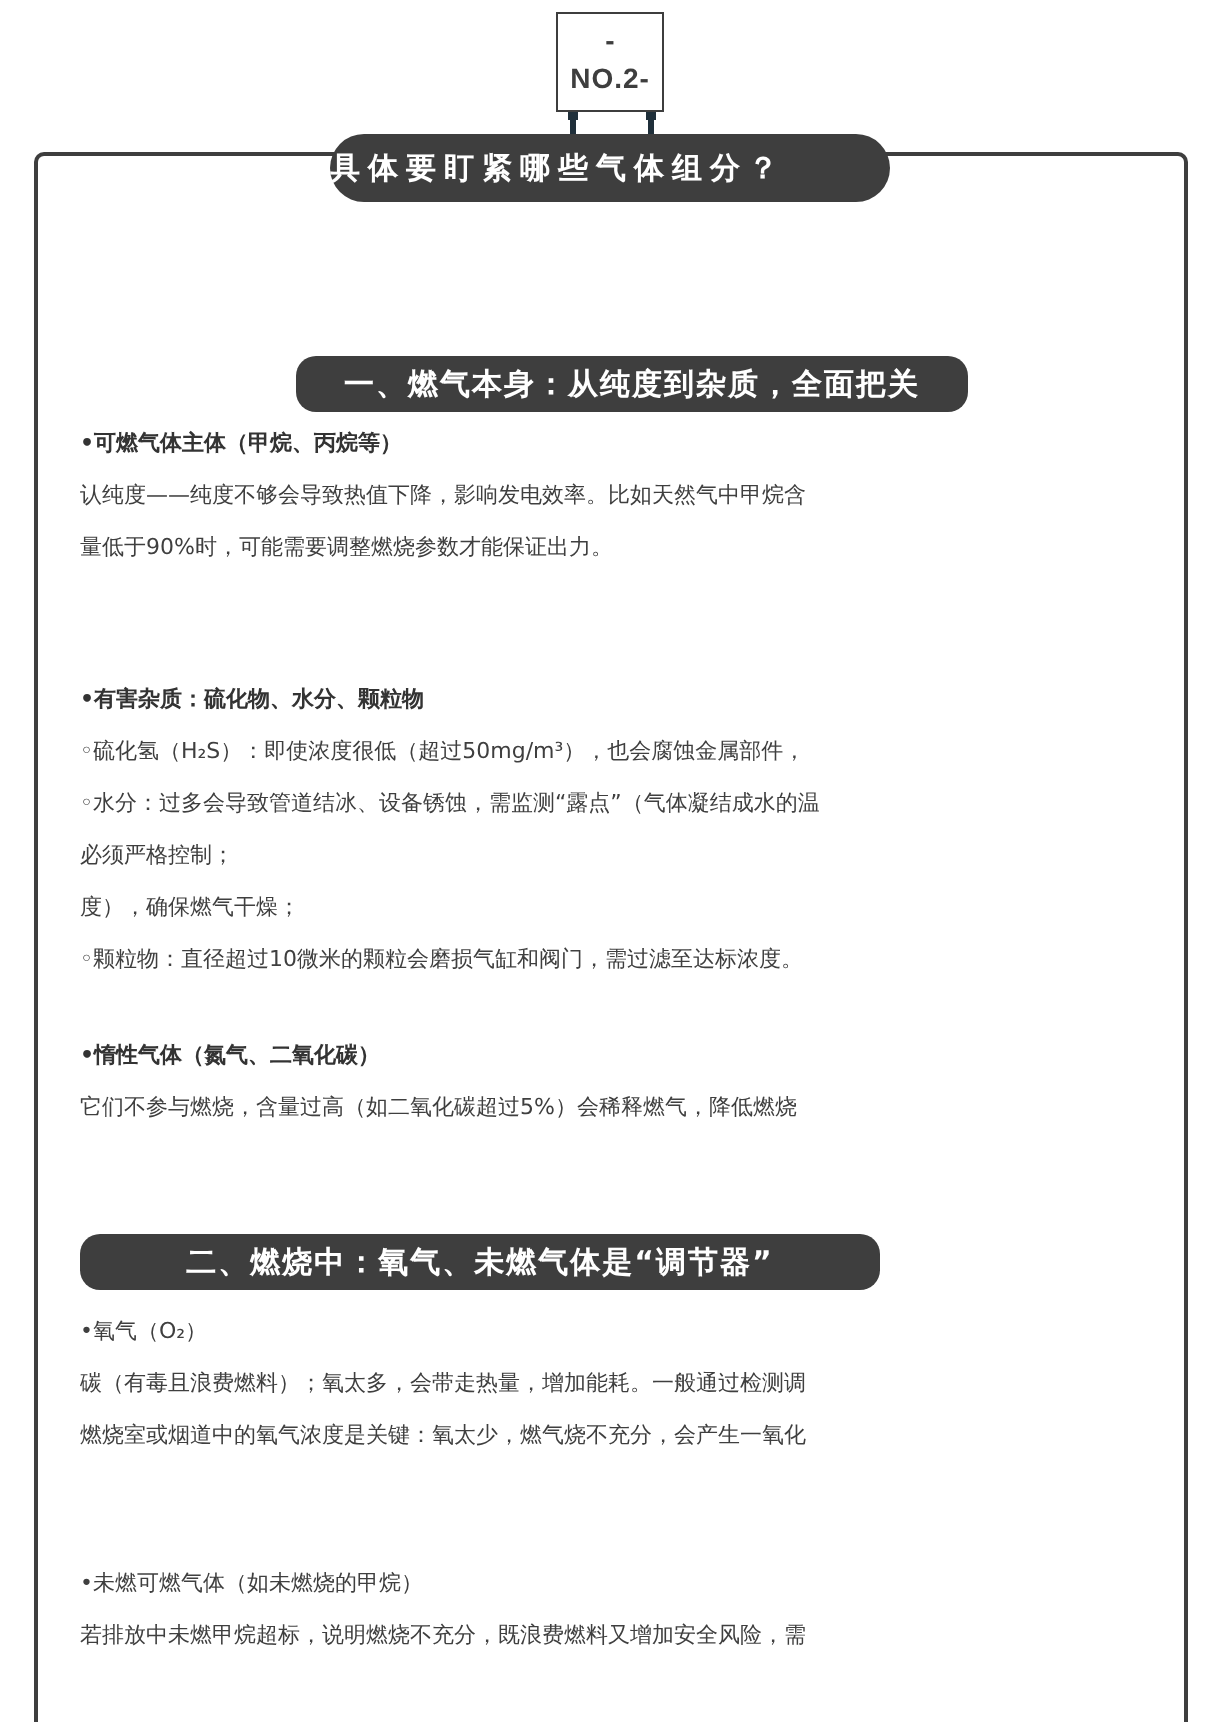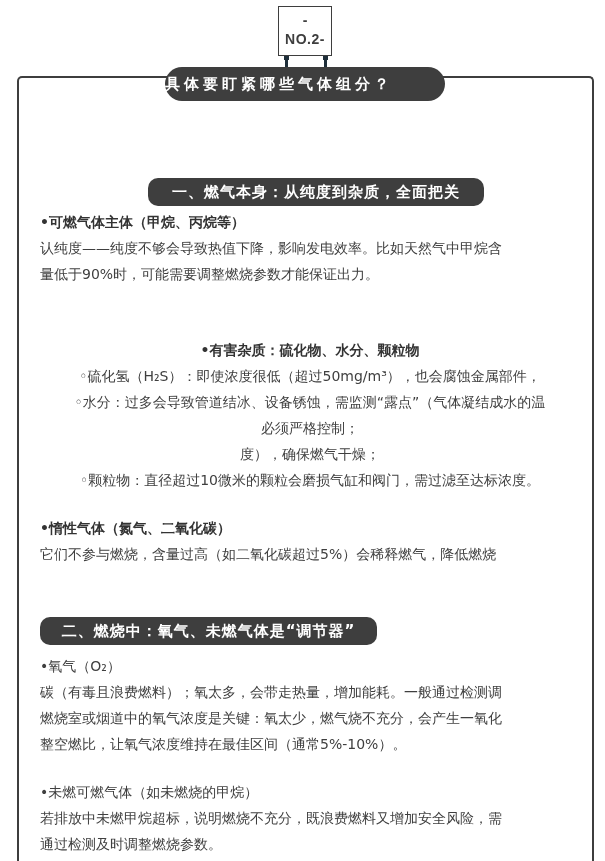--- a/index.html
+++ b/index.html
@@ -32,22 +32,22 @@
       background:#3e3e3e; border-radius:17px; color:#fff;
       font-weight:bold; font-size:15px; letter-spacing:4px;
       line-height:34px;
     }
     .section-pill {
       position:absolute; height:28px; background:#3e3e3e; border-radius:10px;
       color:#fff; font-weight:bold; font-size:15px; letter-spacing:1px;
       line-height:28px; text-align:center;
     }
     .sec1 { left:148px; top:149px; width:336px;margin-top:29px; }
-    .sec2 { left:40px; top:617px; width:337px; }
-    .block { position:absolute; left:40px; width:540px; font-size:14px; line-height:26px; color:#3f3f3f; }
+    .sec2 { left:40px; top:617px; width:400px; }
+    .block { position:absolute; left:40px; width:540px; font-size:11px; line-height:26px; color:#3f3f3f; }
     .block p { margin:0; }
     .head-bold { font-weight:bold; color:#333; }
     .head-normal { color:#3f3f3f; }
   </style>
 </head>
 <body>
 
 <div class="frame"></div>
 
 <div class="connector" style="left:285px;"></div>
@@ -61,40 +61,38 @@
 <div class="title-pill">具体要盯紧哪些气体组分？</div>
 
 <div class="section-pill sec1">一、燃气本身：从纯度到杂质，全面把关</div>
 
 <div class="block" style="top:209px;">
   <p class="head-bold">•可燃气体主体（甲烷、丙烷等）</p>
   <p>认纯度——纯度不够会导致热值下降，影响发电效率。比如天然气中甲烷含</p>
   <p>量低于90%时，可能需要调整燃烧参数才能保证出力。</p>
 </div>
 
-<div class="block" style="top:337px;text-align:center;">
+<div class="block" style="top:337px;">
   <p class="head-bold">•有害杂质：硫化物、水分、颗粒物</p>
   <p>◦硫化氢（H₂S）：即使浓度很低（超过50mg/m³），也会腐蚀金属部件，</p>
   <p>◦水分：过多会导致管道结冰、设备锈蚀，需监测“露点”（气体凝结成水的温</p>
   <p>必须严格控制；</p>
   <p>度），确保燃气干燥；</p>
   <p>◦颗粒物：直径超过10微米的颗粒会磨损气缸和阀门，需过滤至达标浓度。</p>
 </div>
 
 <div class="block" style="top:515px;">
   <p class="head-bold">•惰性气体（氮气、二氧化碳）</p>
   <p>它们不参与燃烧，含量过高（如二氧化碳超过5%）会稀释燃气，降低燃烧</p>
 </div>
 
 <div class="section-pill sec2">二、燃烧中：氧气、未燃气体是“调节器”</div>
 
 <div class="block" style="top:653px;">
   <p class="head-normal">•氧气（O₂）</p>
   <p>碳（有毒且浪费燃料）；氧太多，会带走热量，增加能耗。一般通过检测调</p>
   <p>燃烧室或烟道中的氧气浓度是关键：氧太少，燃气烧不充分，会产生一氧化</p>
-  <p>整空燃比，让氧气浓度维持在最佳区间（通常5%-10%）。</p>
 </div>
 
 <div class="block" style="top:779px;">
   <p class="head-normal">•未燃可燃气体（如未燃烧的甲烷）</p>
   <p>若排放中未燃甲烷超标，说明燃烧不充分，既浪费燃料又增加安全风险，需</p>
-  <p>通过检测及时调整燃烧参数。</p>
 </div>
 
 </body></html>

